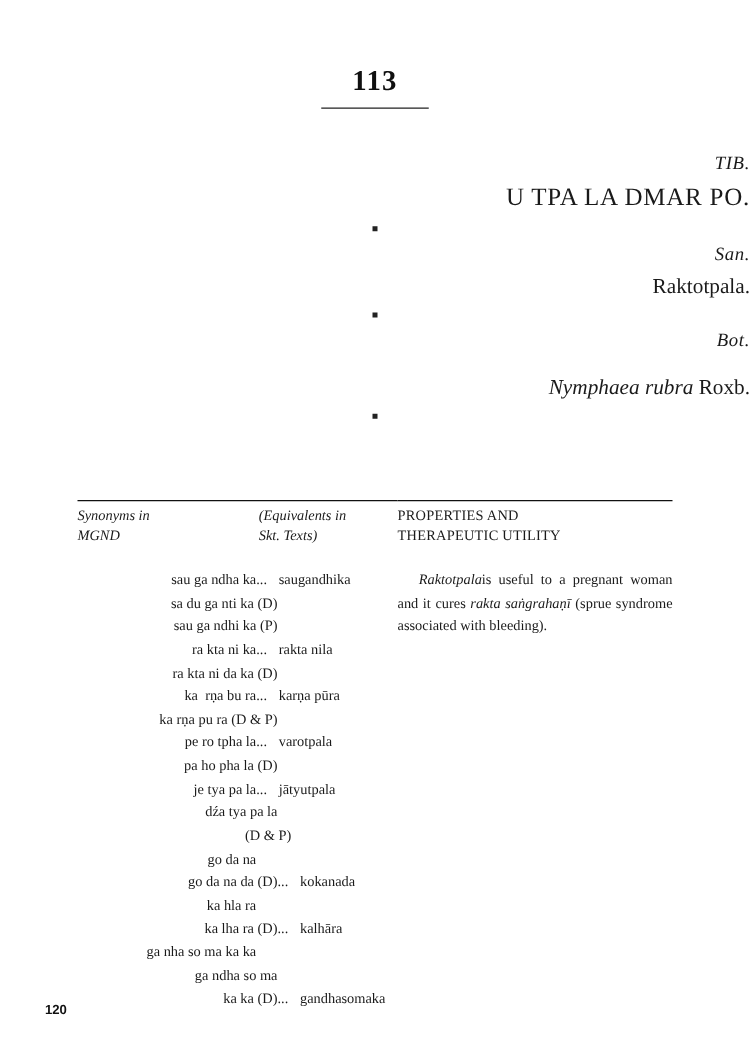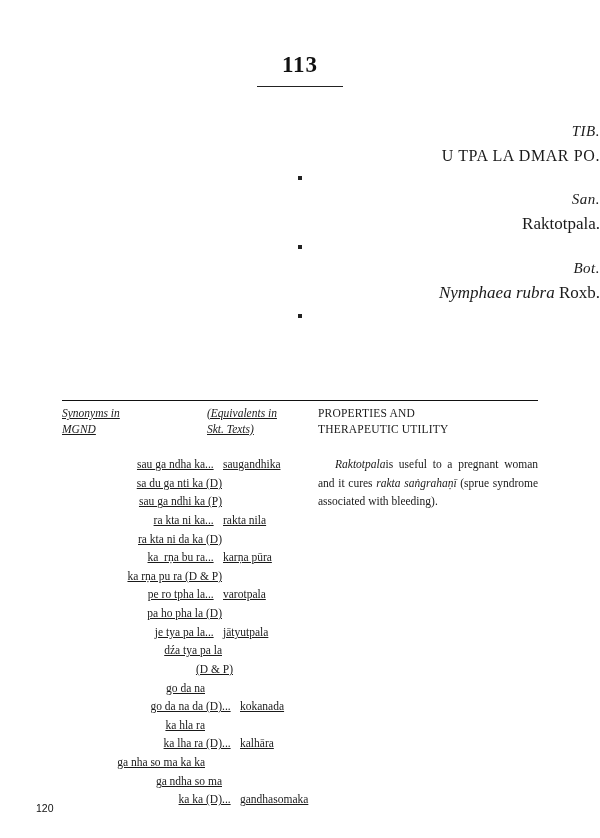--- a/index.html
+++ b/index.html
@@ -42,58 +42,57 @@
   .title-block {
     margin-top: 36px;
     text-align: right;
   }
   .lang-label {
     font-style: italic;
     font-size: 15px;
     letter-spacing: 0.5px;
   }
   .main-name {
-    font-size: 16px;
+    font-size: 20px;
     margin-top: 7px;
     letter-spacing: 0.6px;
   }
   .sep-dot {
     width: 4px;
     height: 4px;
     background: #222;
     margin: 11px auto;
   }
   .san-name {
     font-size: 17px;
     margin-top: 6px;
     padding-left: 18px;
   }
   .bot-name {
     font-size: 17px;
-    margin-top: 6px;
+    margin-top: 18px;
     font-weight: normal;
   }
   .bot-name .sci {
     font-style: italic;
   }
 
   
   .columns {
     position: absolute;
     top: 400px;
     left: 0;
     right: 0;
     padding: 0 62px 0 62px;
     display: flex;
     gap: 0;
   }
   .col-left {
     width: 256px;
     flex: none;
-    text-decoration: underline;
   }
   .col-right {
     width: 220px;
     flex: none;
     padding-left: 0;
   }
   .col-rule {
     border-top: 1.3px solid #111;
     height: 0;
     margin-bottom: 5px;
@@ -159,21 +158,21 @@
   }
   .it { font-style: italic; }
 
   
   .page-number {
     position: absolute;
     left: 36px;
     bottom: 24px;
     font-family: "Liberation Sans", sans-serif;
     font-size: 10.5px;
-    font-weight: normal;
+    font-weight: bold;
     color: #111;
   }
 </style>
 </head>
 <body>
 
 <div class="page">
 
   <div class="entry-number">113</div>
   <div class="number-rule"></div>

